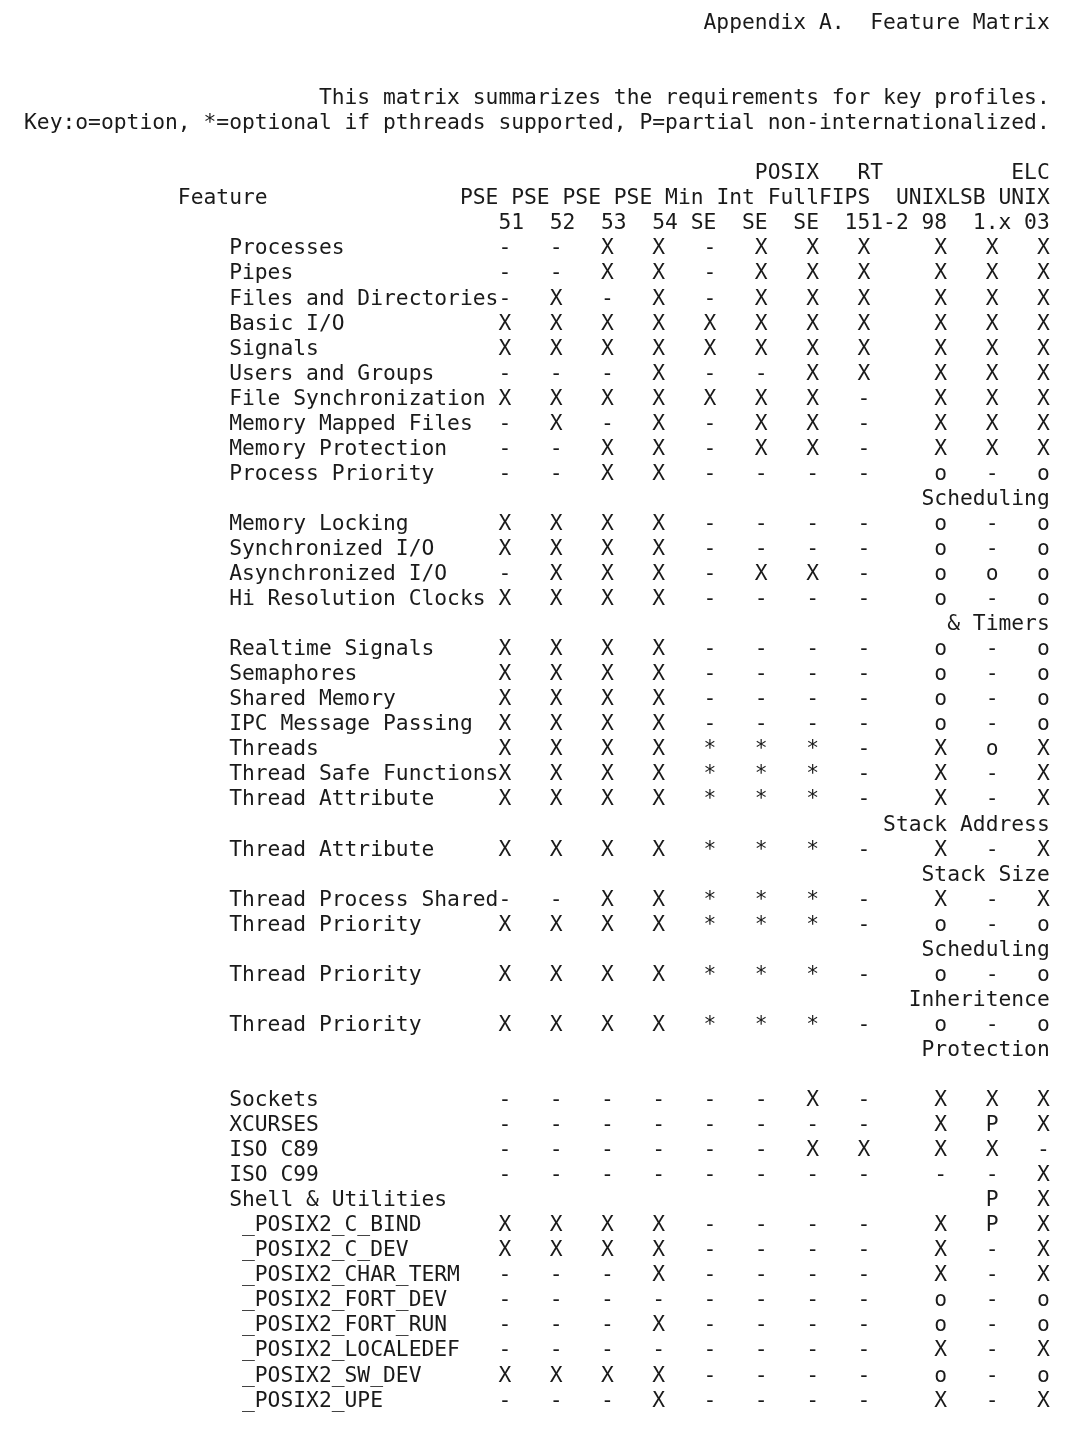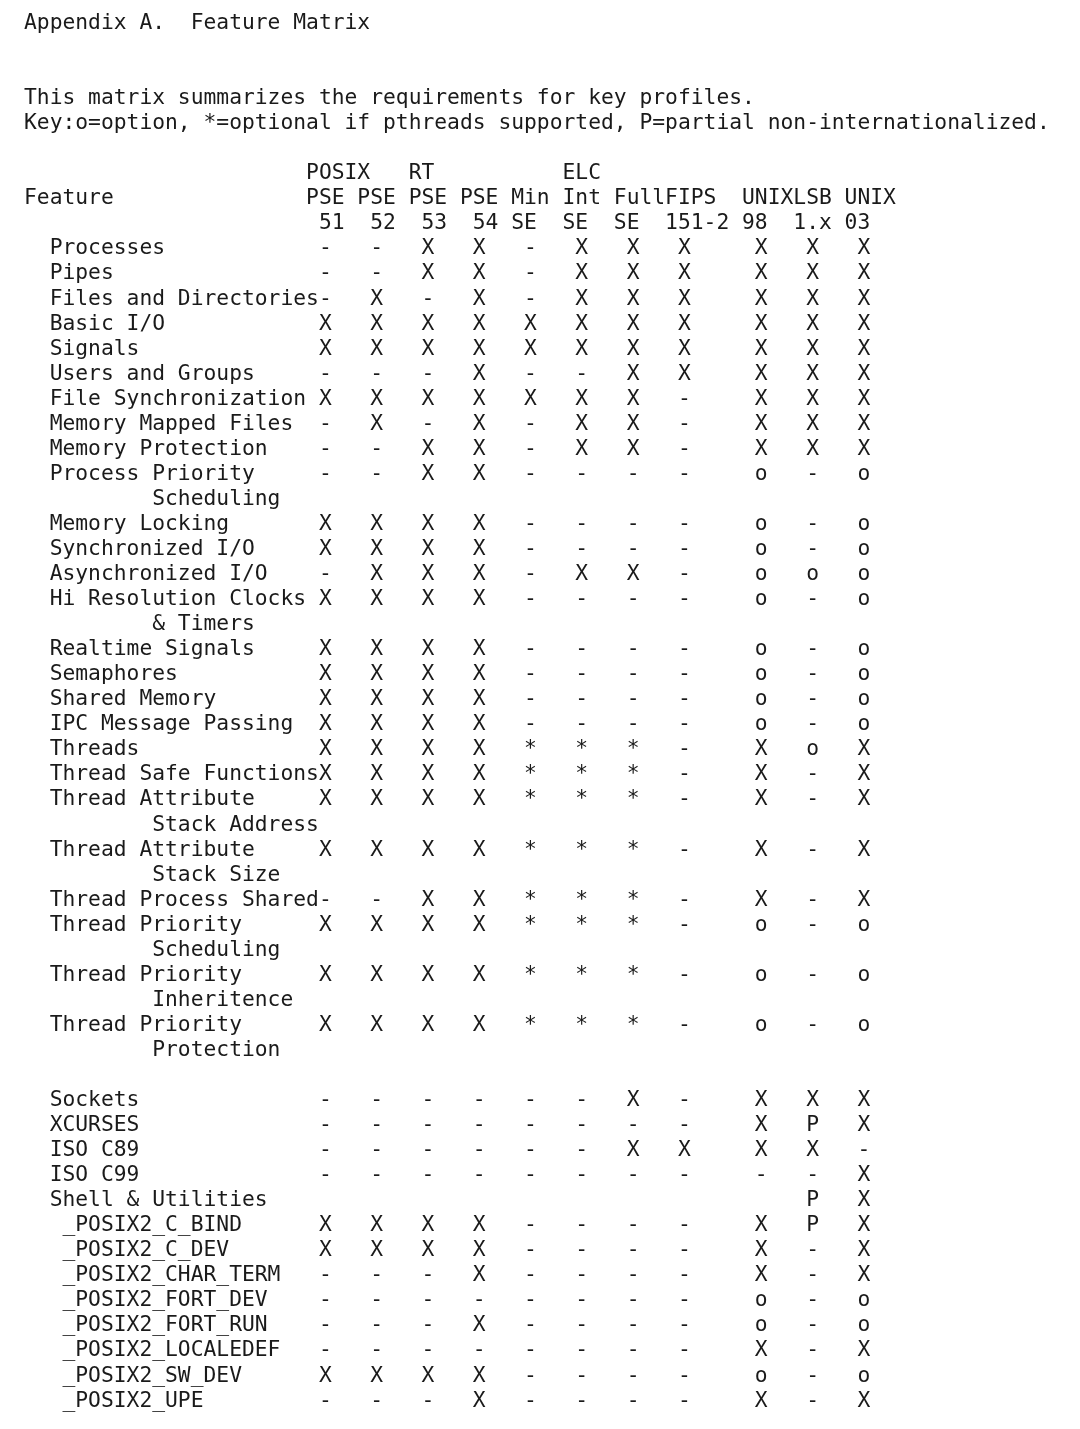--- a/index.html
+++ b/index.html
@@ -13,20 +13,21 @@
     height: 1429px;
     overflow: hidden;
     font-family: "DejaVu Sans Mono", "Liberation Mono", monospace;
   }
   #doc {
     position: relative;
     width: 984px;
     height: 1429px;
     padding: 0;
     box-sizing: border-box;
+    text-align: right;
   }
   .textblock {
     position: absolute;
     left: 24px;
     top: 9px;
     font-family: "DejaVu Sans Mono", "Liberation Mono", monospace;
     font-size: 21.3px;
     line-height: 25.05px;
     letter-spacing: 0px;
     color: #1a1a1a;

